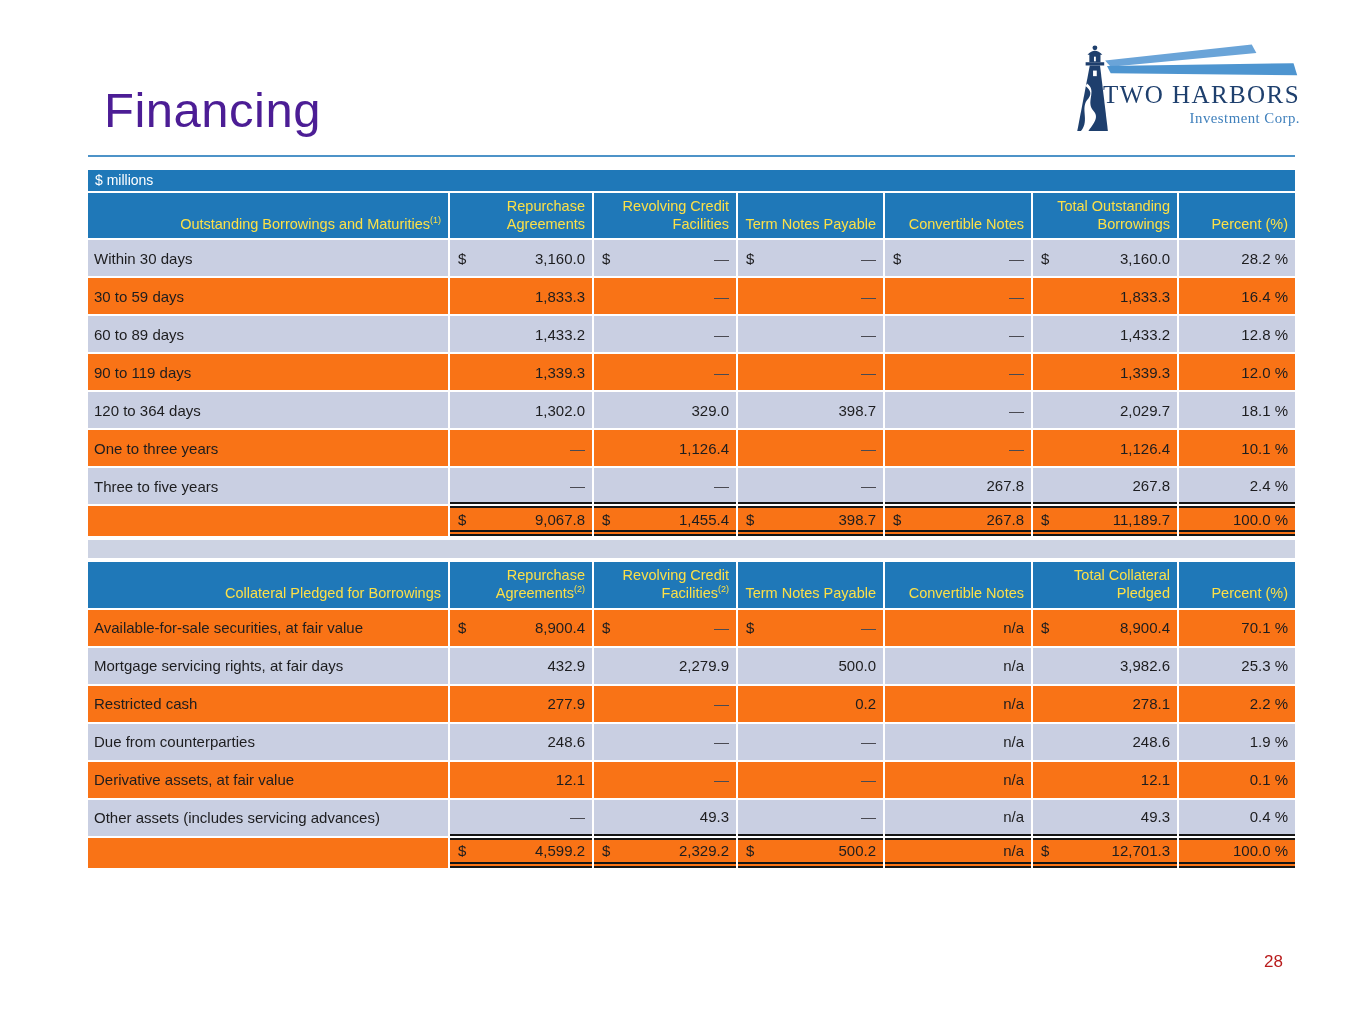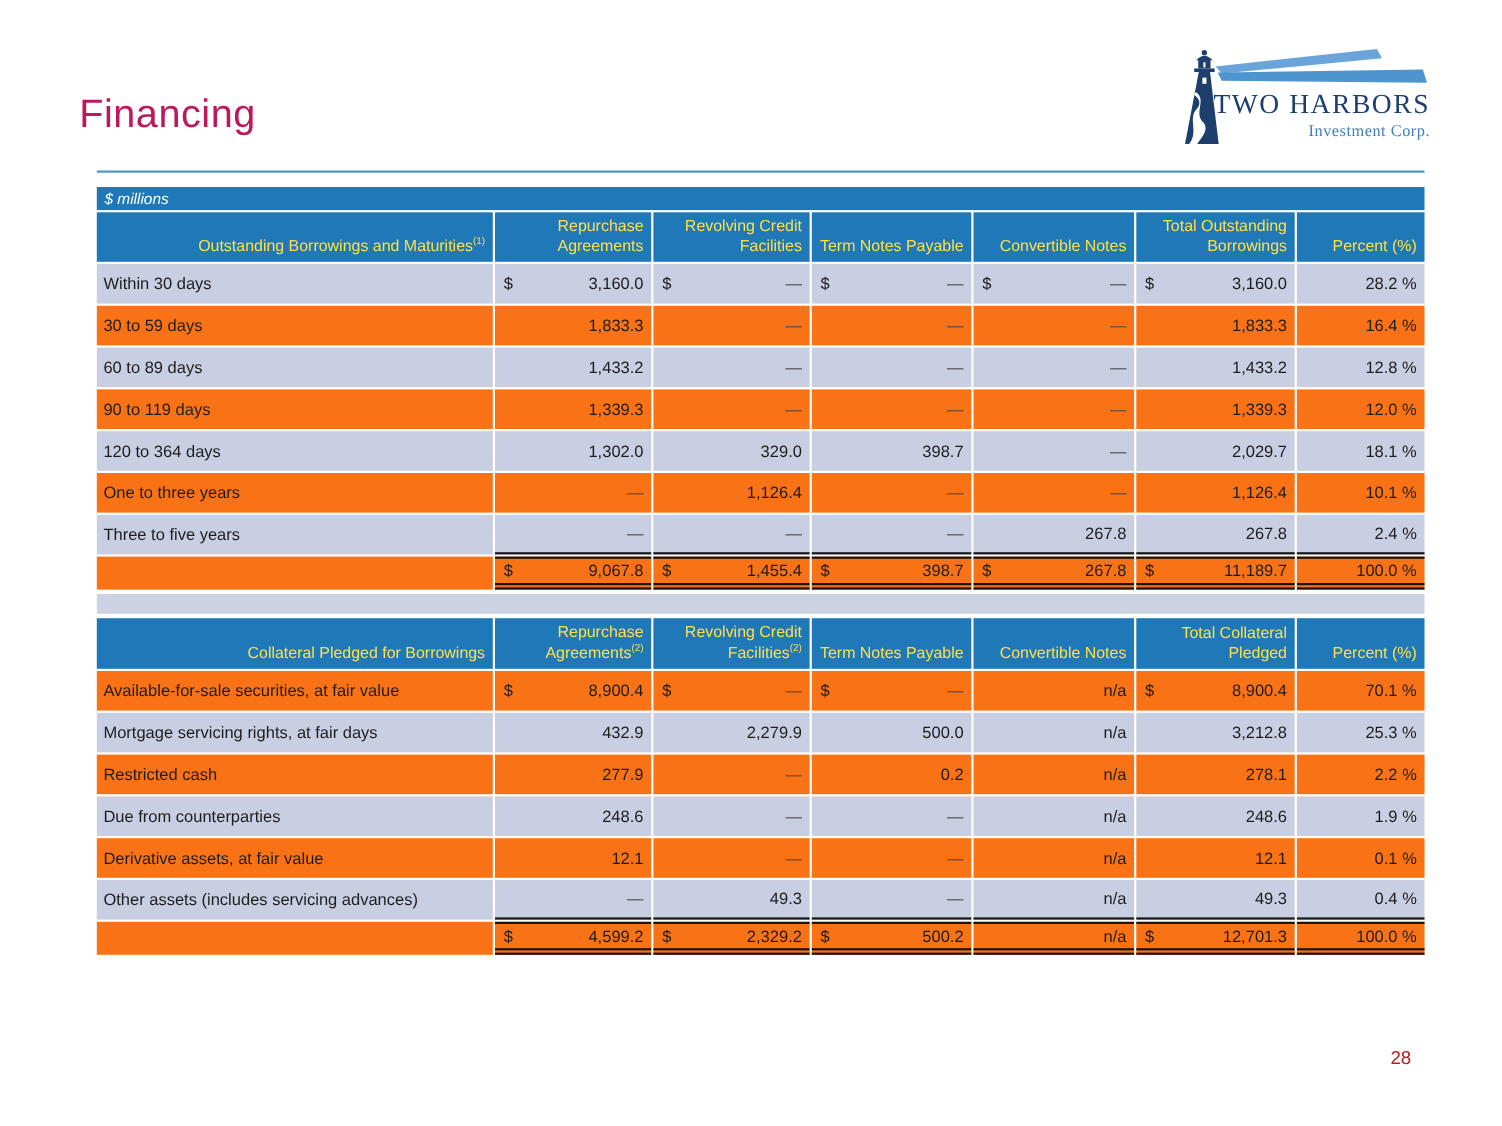--- a/index.html
+++ b/index.html
@@ -2,31 +2,31 @@
 <html><head>
 <meta charset="utf-8">
 <style>
   * { margin:0; padding:0; box-sizing:border-box; }
   html,body { background:#ffffff; }
   .slide {
     position:relative; width:1365px; height:1024px; background:#ffffff;
     font-family:"Liberation Sans", sans-serif; overflow:hidden;
   }
   .page-title {
-    position:absolute; left:72px; top:82px;
-    font-size:36px; font-weight:400; color:#be185d; letter-spacing:0.5px;
+    position:absolute; left:104px; top:82px;
+    font-size:49px; font-weight:400; color:#4c1d95; letter-spacing:0.5px;
   }
   .logo { position:absolute; left:1068px; top:42px; width:232px; height:98px; }
   .title-rule {
     position:absolute; left:88px; top:155px; width:1207px; height:2px; background:#4d93c8;
   }
   .content { position:absolute; left:88px; top:170px; width:1207px; }
   .units-bar {
     height:21px; line-height:21px; background:#1f78b8; color:#ffffff;
-    font-size:14px; font-style:italic; padding-left:7px;
+    font-size:14px; padding-left:7px;
   }
   table.fin {
     table-layout:fixed; border-collapse:separate; border-spacing:2px;
     width:1211px; margin:0 -2px; font-size:15px; color:#1d1d1f;
   }
   table.fin th {
     background:#1f78b8; color:#fde047; font-weight:400; font-size:14.5px;
     vertical-align:bottom; text-align:right; padding:4px 7px 5px 4px; height:44px;
     line-height:1.25;
   }
@@ -457,21 +457,21 @@
                 <span class="">500.0</span>
               </div>
             </td>
             <td class="n">
               <div class="num">
                 <span class="">n/a</span>
               </div>
             </td>
             <td class="n">
               <div class="num">
-                <span class="">3,212.8</span>
+                <span class="">3,982.6</span>
               </div>
             </td>
             <td class="n">
               <div class="num">
                 <span class="">25.3 %</span>
               </div>
             </td>
           </tr>
           <tr class="shade-light data">
             <td class="lbl">Restricted cash</td>

